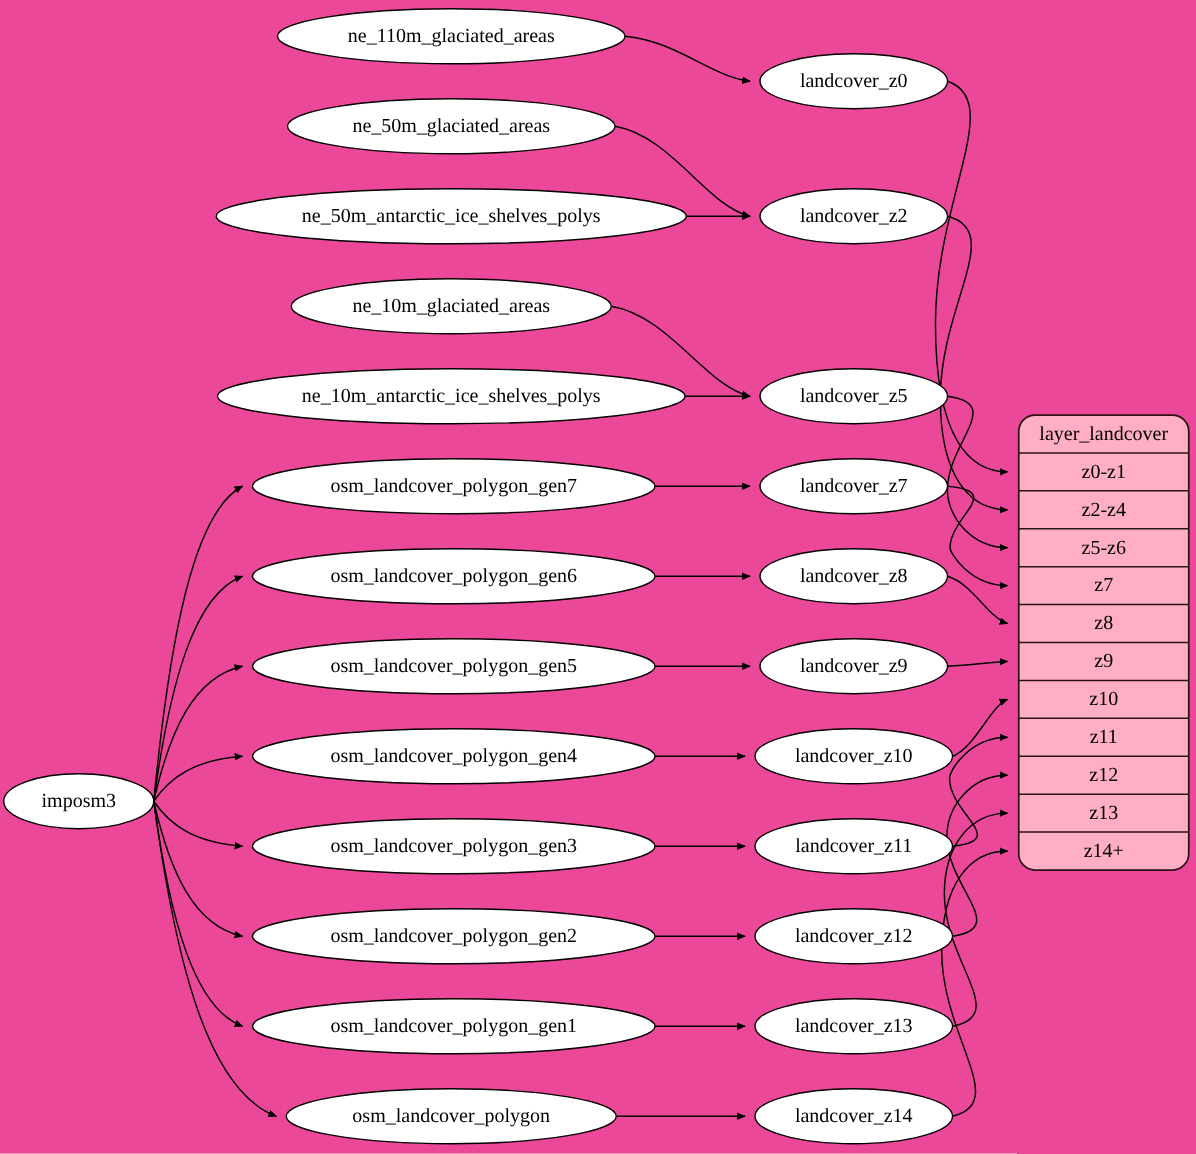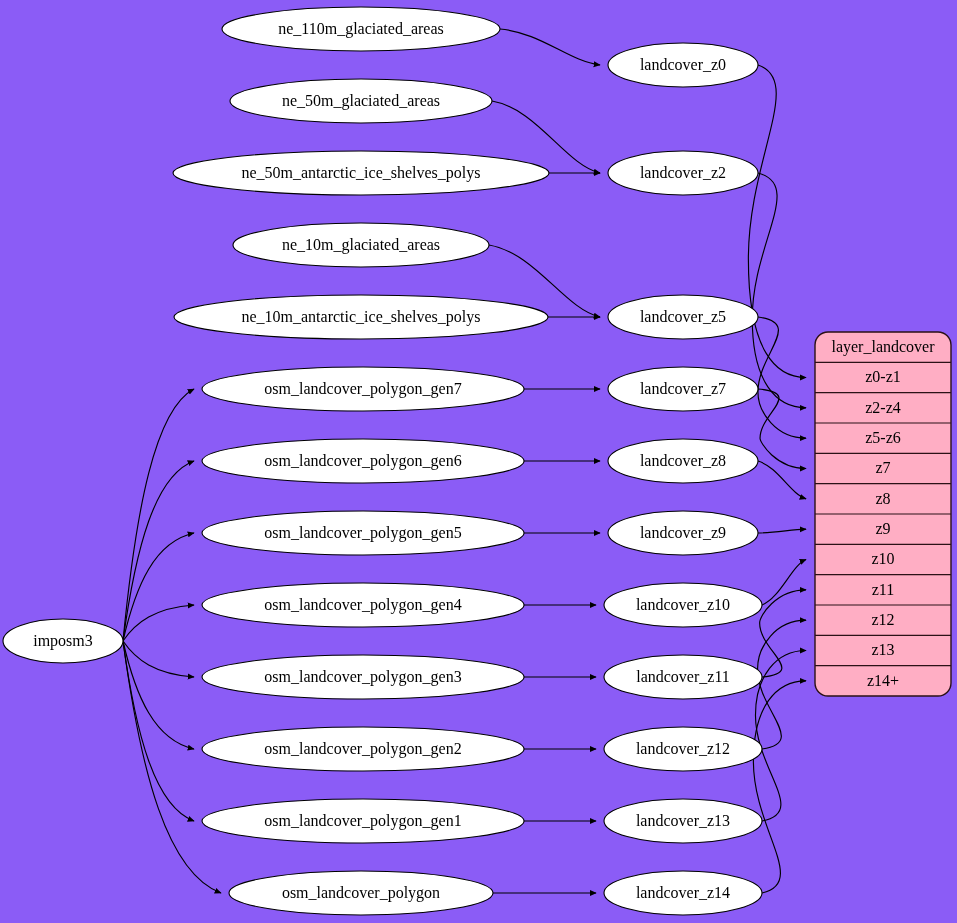--- a/index.html
+++ b/index.html
@@ -4,21 +4,21 @@
 <style>
   html, body {
     margin: 0;
     padding: 0;
     background: #ffffff;
   }
   #canvas {
     position: relative;
     width: 957px;
     height: 923px;
-    background: #8b5cf6;
+    background: #ec4899;
     overflow: hidden;
   }
   svg#graph {
     position: absolute;
     left: 0;
     top: 0;
     width: 957px;
     height: 923px;
     display: block;
   }

